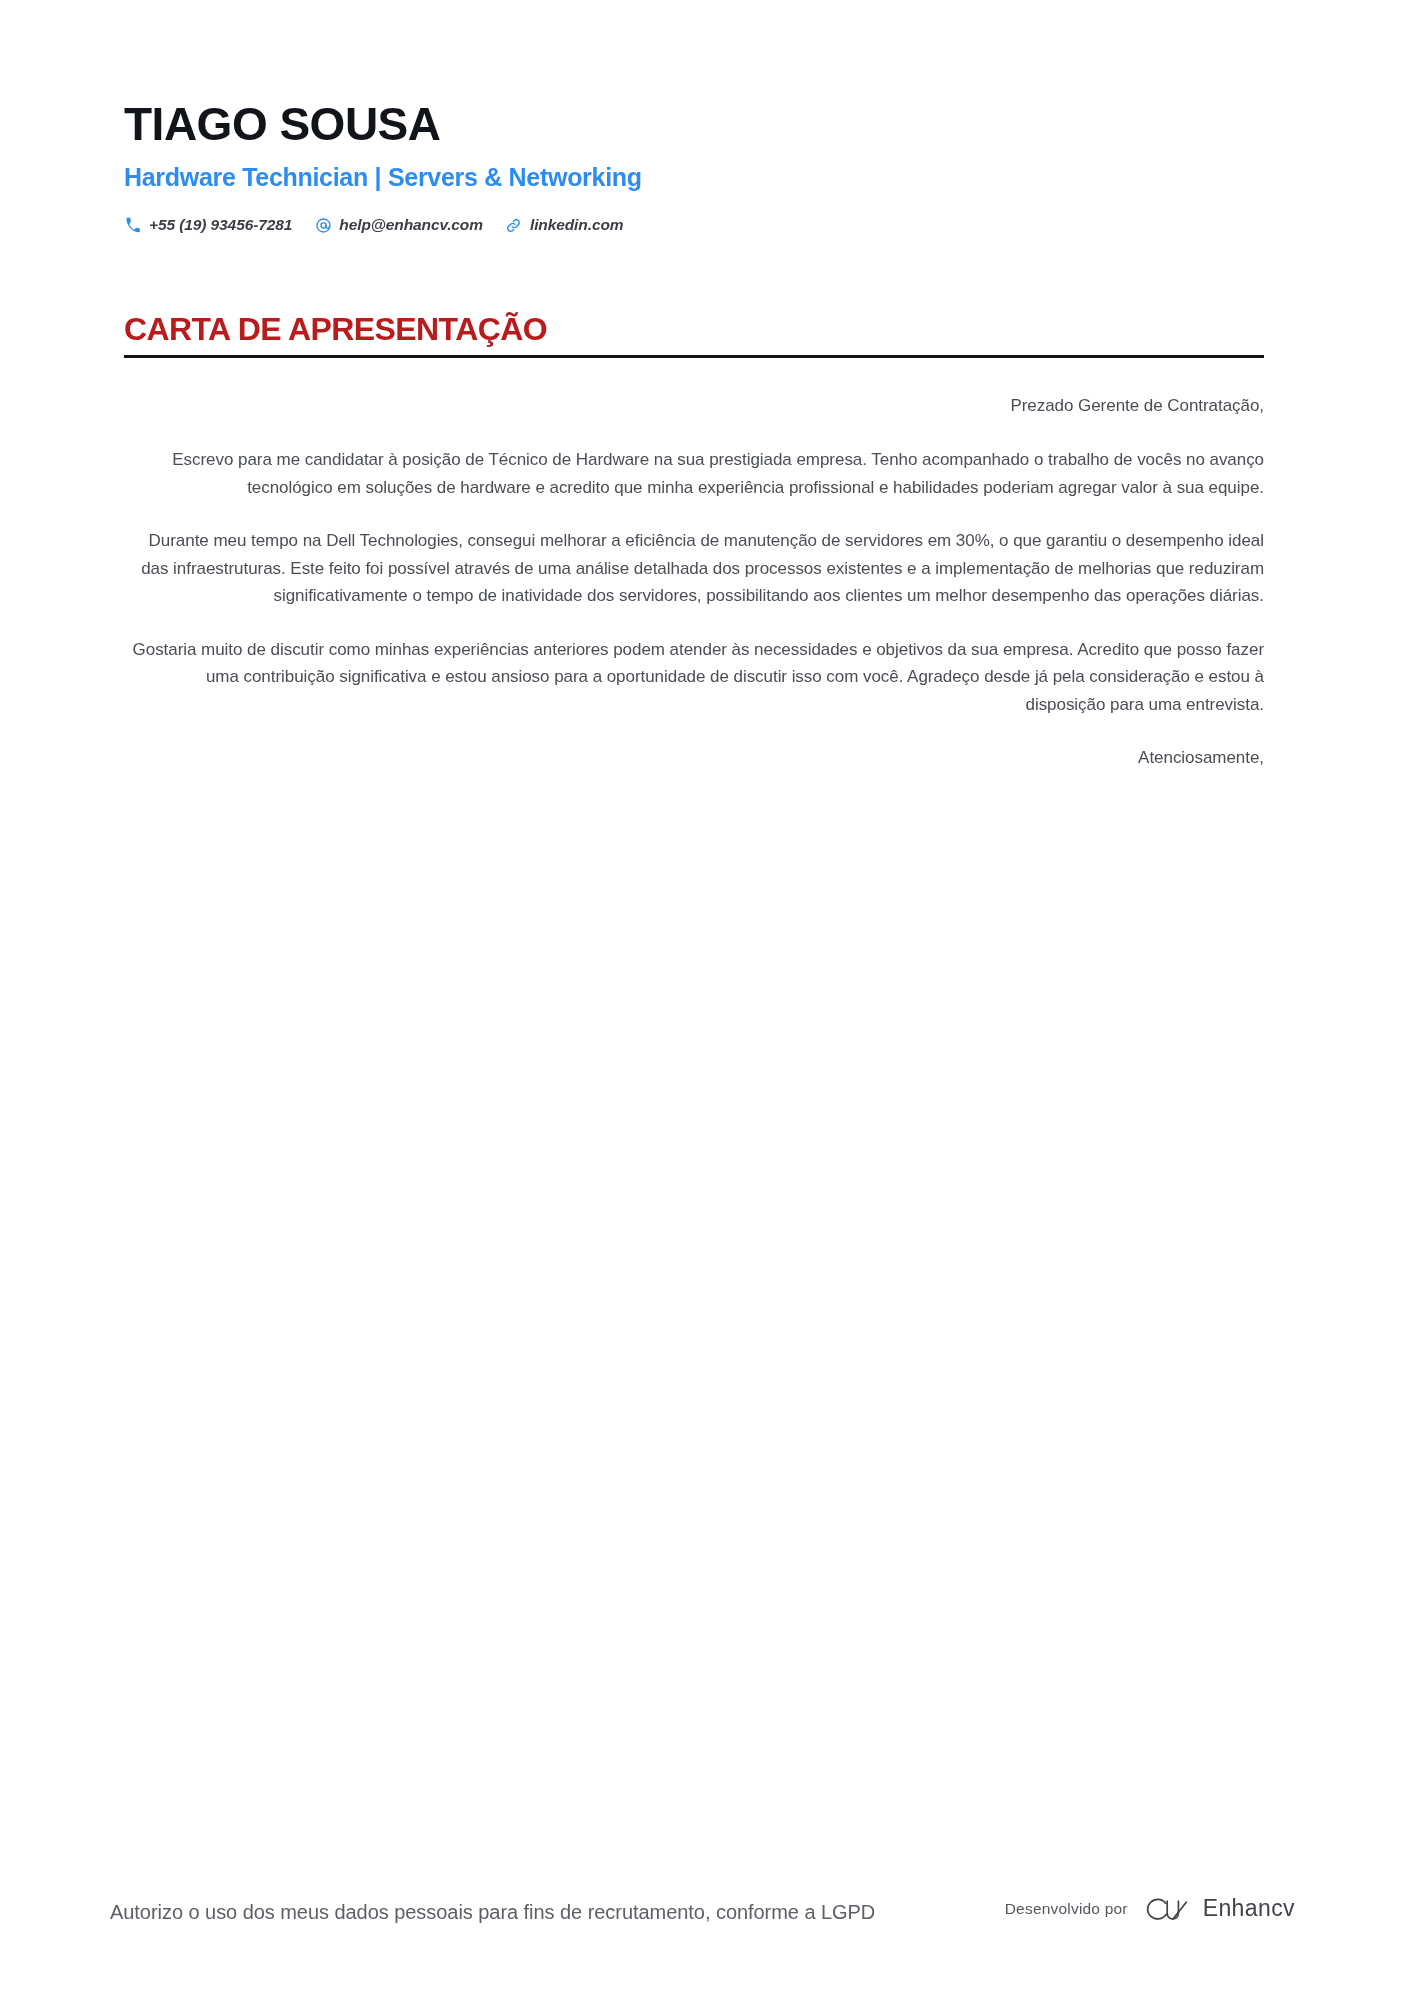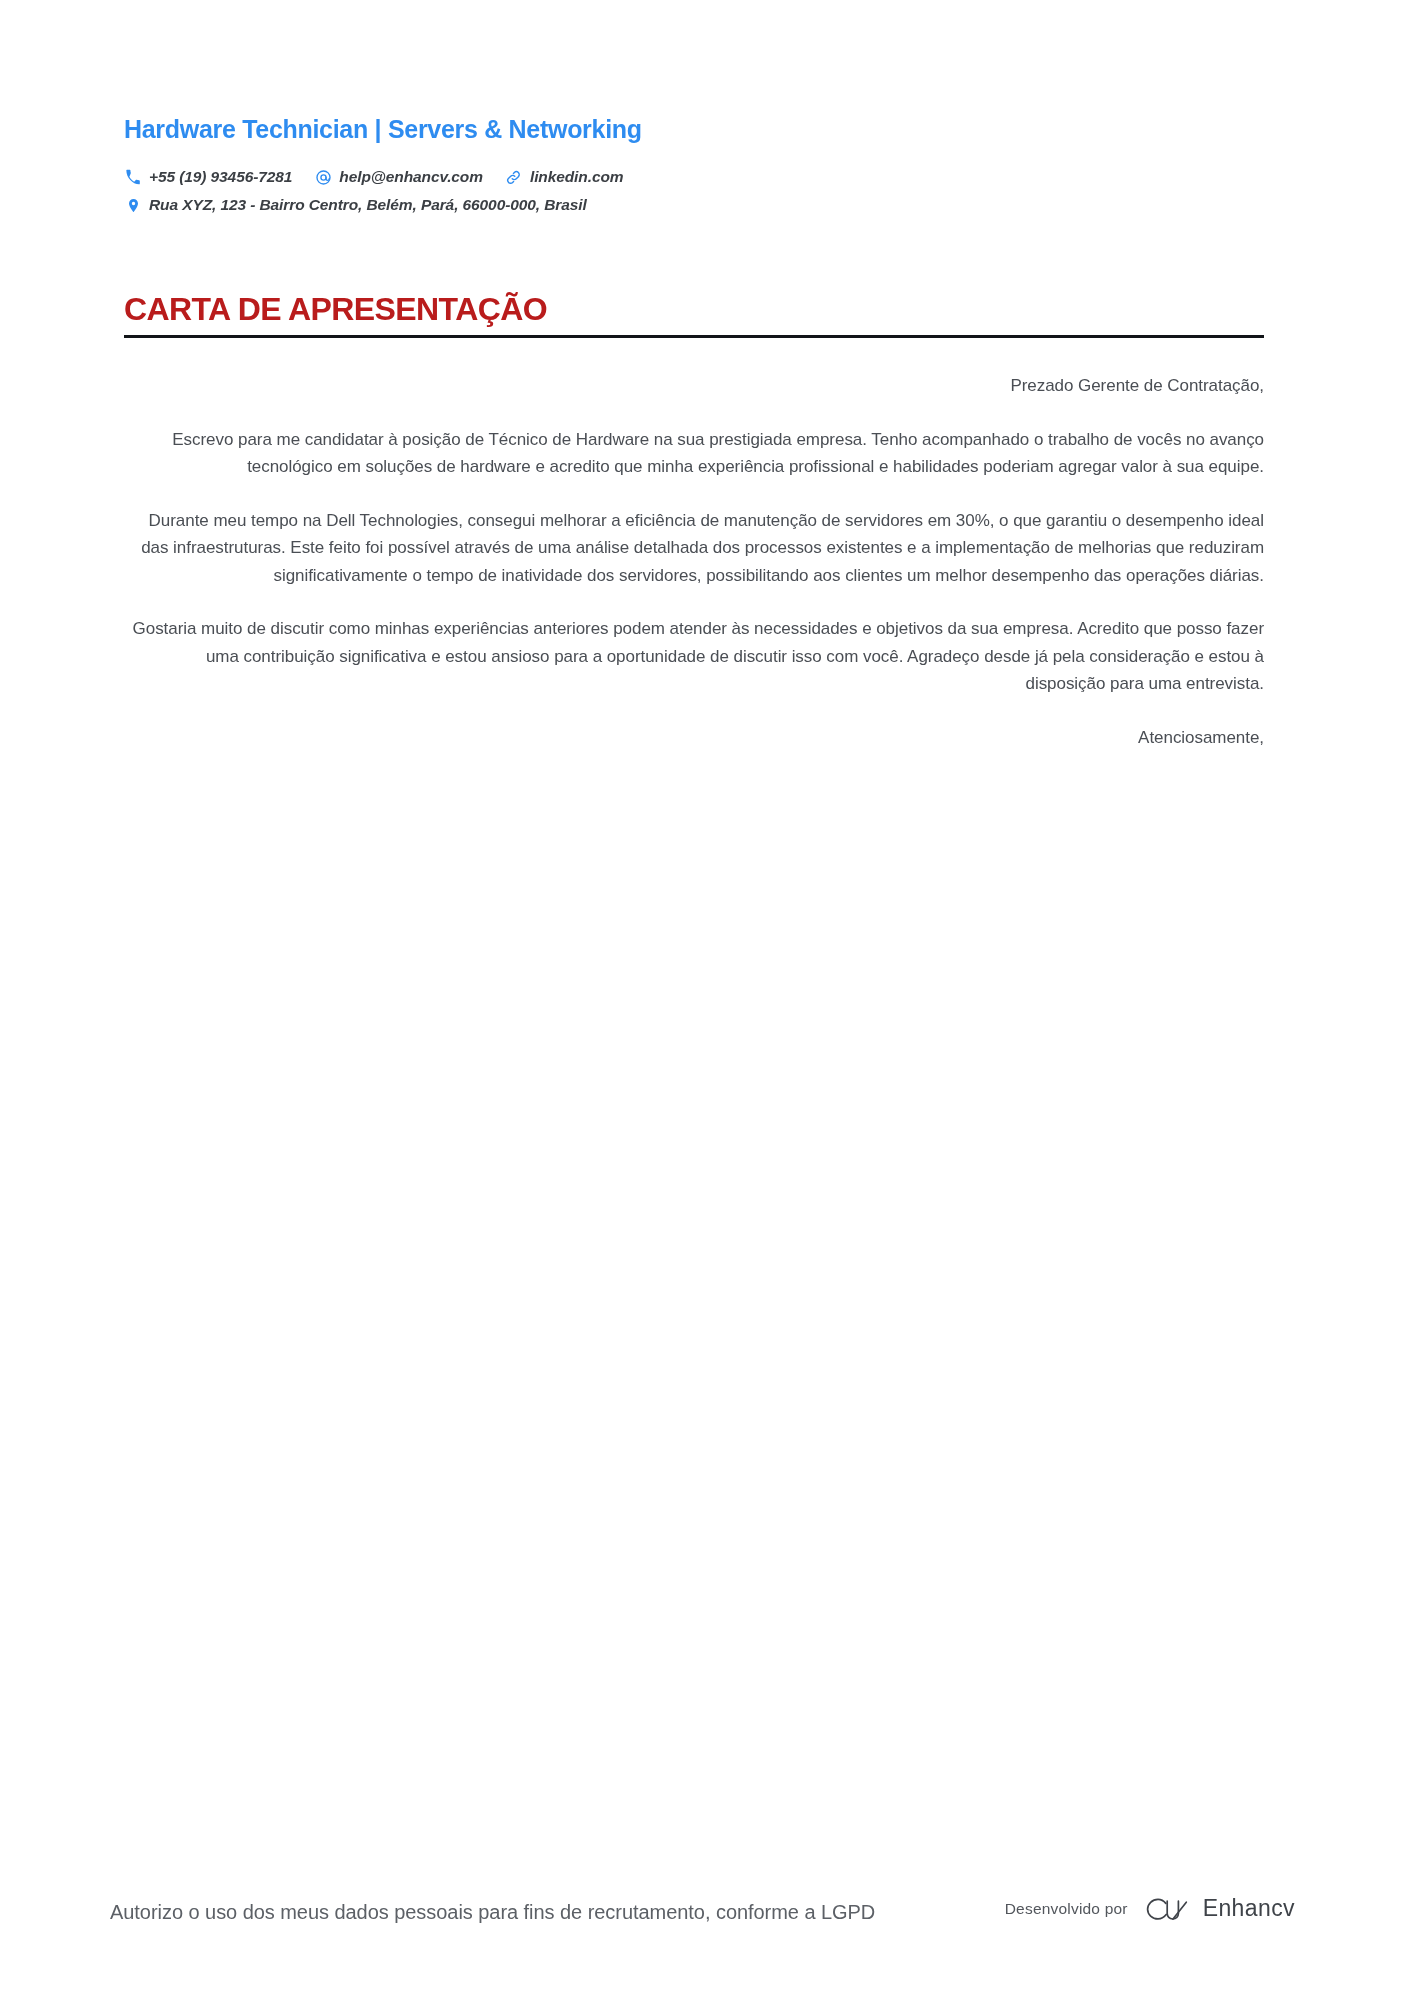--- a/index.html
+++ b/index.html
@@ -172,20 +172,21 @@
   }
 </style>
 </head>
 <body>
 
 <div class="page">
 
   <div class="content">
 
     <div class="header">
+      <h1 class="name">TIAGO SOUSA</h1>
       <div class="job-title">Hardware Technician | Servers &amp; Networking</div>
 
       <div class="contact-rows">
         <div class="contact-row">
 
           <div class="contact-item">
             <span class="ic">
               <svg width="16" height="16" viewBox="0 0 24 24" fill="currentColor" aria-hidden="true">
                 <path d="M6.6 10.8c1.6 3.1 4.1 5.6 7.2 7.2l2.4-2.4c.3-.3.8-.4 1.2-.3 1.2.4 2.5.6 3.8.6.6 0 1 .4 1 1V21c0 .6-.4 1-1 1C11.6 22 2 12.4 2 1c0-.6.4-1 1-1h4.1c.6 0 1 .4 1 1 0 1.3.2 2.6.6 3.8.1.4 0 .9-.3 1.2L6.6 10.8z" transform="translate(0 1)"></path>
               </svg>
@@ -209,30 +210,20 @@
               <svg width="17" height="17" viewBox="0 0 24 24" fill="none" stroke="currentColor" stroke-width="2" stroke-linecap="round" aria-hidden="true">
                 <path d="M10.2 13.8a4 4 0 0 0 5.7 0l3-3a4 4 0 0 0-5.7-5.7l-1.3 1.3"></path>
                 <path d="M13.8 10.2a4 4 0 0 0-5.7 0l-3 3a4 4 0 0 0 5.7 5.7l1.3-1.3"></path>
               </svg>
             </span>
             <span class="contact-text">linkedin.com</span>
           </div>
 
         </div>
 
-        <div class="contact-row">
-          <div class="contact-item">
-            <span class="ic">
-              <svg width="15" height="17" viewBox="0 0 24 24" fill="currentColor" aria-hidden="true">
-                <path d="M12 1.5c-4 0-7.2 3.2-7.2 7.2 0 5.4 7.2 13.8 7.2 13.8s7.2-8.4 7.2-13.8c0-4-3.2-7.2-7.2-7.2zm0 9.9a2.7 2.7 0 1 1 0-5.4 2.7 2.7 0 0 1 0 5.4z"></path>
-              </svg>
-            </span>
-            <span class="contact-text">Rua XYZ, 123 - Bairro Centro, Belém, Pará, 66000-000, Brasil</span>
-          </div>
-        </div>
       </div>
     </div>
 
     <div class="section">
       <h2 class="section-title">CARTA DE APRESENTAÇÃO</h2>
       <div class="section-rule"></div>
 
       <div class="letter">
         <p>Prezado Gerente de Contratação,</p>
         <p>Escrevo para me candidatar à posição de Técnico de Hardware na sua prestigiada empresa. Tenho acompanhado o trabalho de vocês no avanço tecnológico em soluções de hardware e acredito que minha experiência profissional e habilidades poderiam agregar valor à sua equipe.</p>

